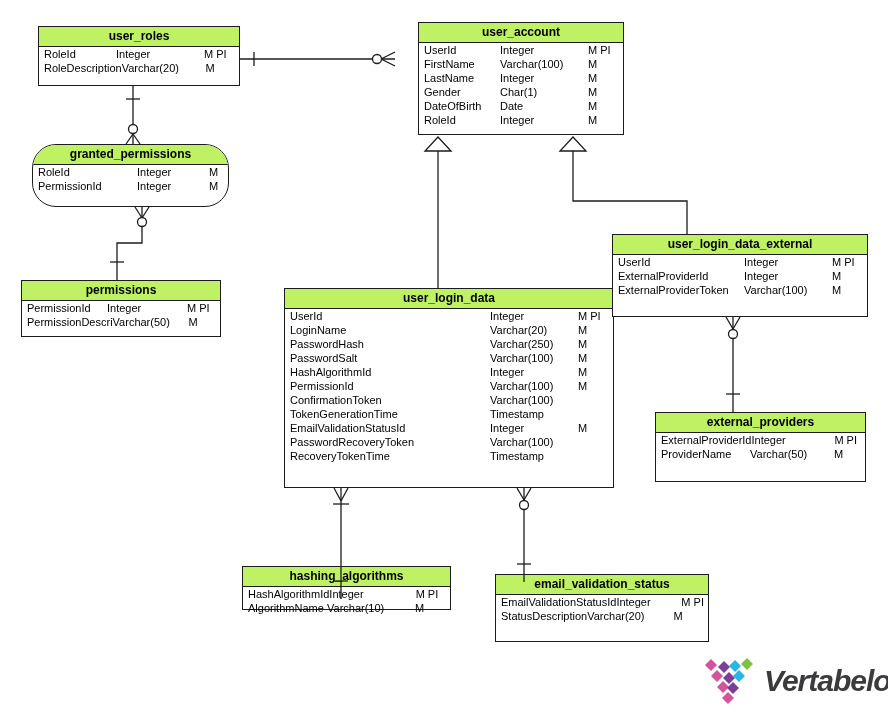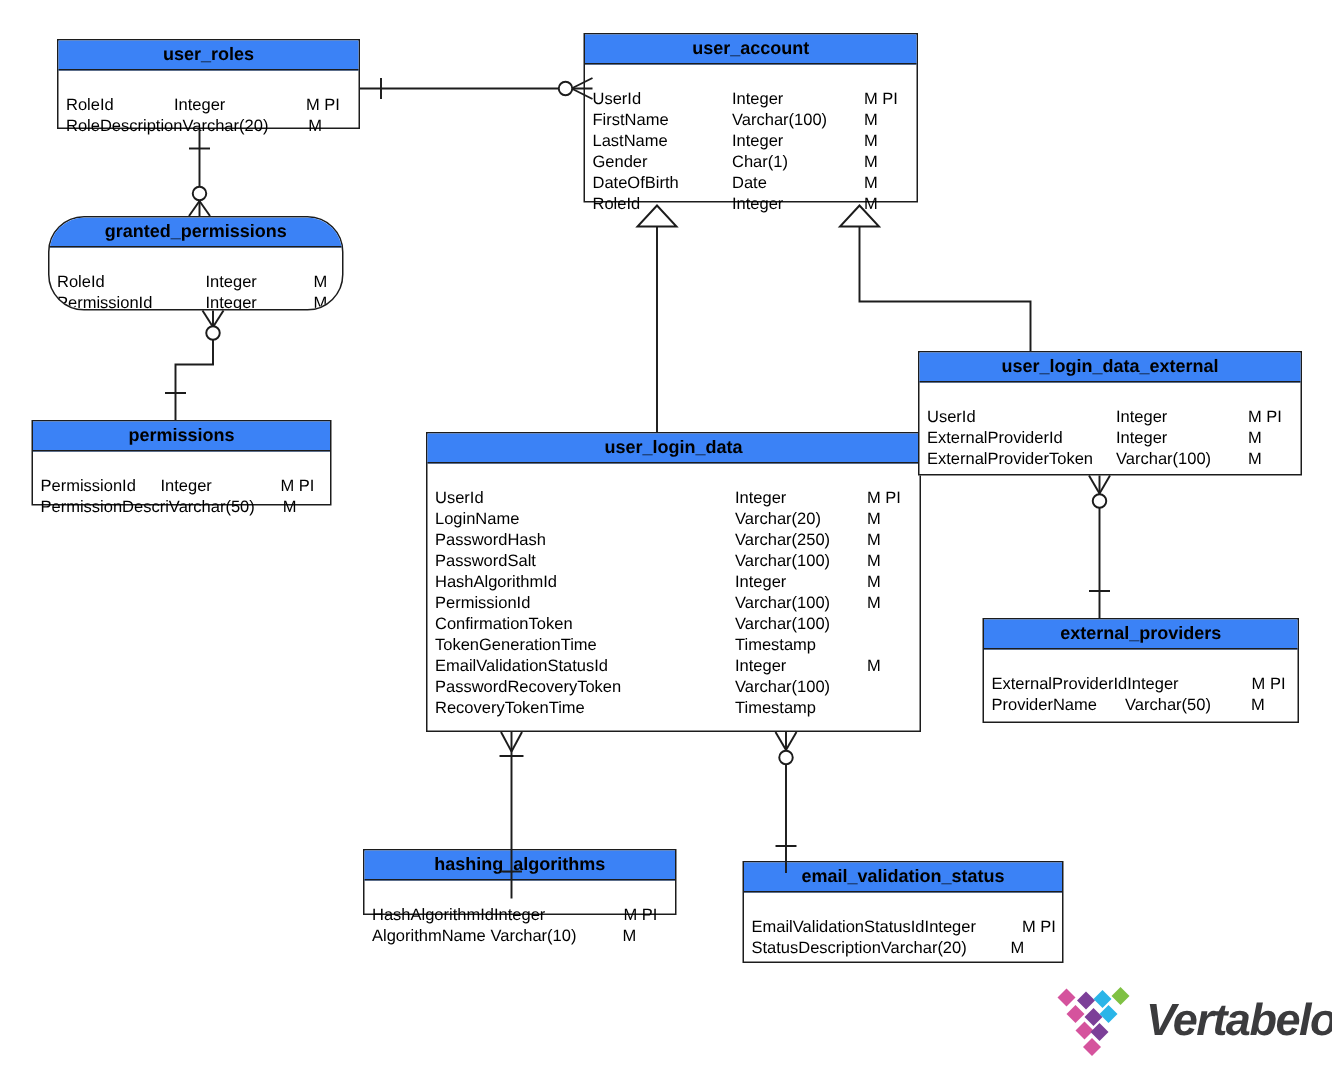--- a/index.html
+++ b/index.html
@@ -1,21 +1,21 @@
 <!DOCTYPE html>
 <html><head>
 <meta charset="utf-8">
 <style>
   html,body{margin:0;padding:0;}
   body{width:888px;height:712px;position:relative;background:#ffffff;
        font-family:"Liberation Sans",sans-serif;color:#000;overflow:hidden;}
   .entity{position:absolute;background:#fff;border:1.5px solid #1c1c1c;box-sizing:border-box;}
   .entity .hd{height:19px;line-height:19px;text-align:center;font-weight:bold;font-size:12px;
-              background:#3b82f6;border-bottom:1.5px solid #1c1c1c;white-space:nowrap;}
-  .entity .bd{padding-top:16px;}
+              background:#bef264;border-bottom:1.5px solid #1c1c1c;white-space:nowrap;}
+  .entity .bd{padding-top:0;}
   .row{display:flex;height:14px;line-height:14px;font-size:11px;padding:0 3px 0 5px;}
   .c-name{flex:1;white-space:nowrap;}
   .c-type{width:88px;white-space:nowrap;}
   .c-flags{width:32px;white-space:nowrap;}
   .rounded{border-radius:24px;overflow:hidden;}
   .t-granted .c-type{width:72px}
   .t-granted .c-flags{width:16px}
   .t-permissions .c-type{width:80px}
   .t-permissions .c-flags{width:30px}
   .t-extprov .c-type{width:84px}
@@ -39,21 +39,21 @@
       <span class="c-flags">M PI</span>
     </div>
     <div class="row">
       <span class="c-name">RoleDescription</span>
       <span class="c-type">Varchar(20)</span>
       <span class="c-flags">M</span>
     </div>
   </div>
 </div>
 
-<div class="entity" style="left:389px;top:22px;width:223px;height:113px">
+<div class="entity" style="left:418px;top:22px;width:206px;height:113px">
   <div class="hd">user_account</div>
   <div class="bd">
     <div class="row">
       <span class="c-name">UserId</span>
       <span class="c-type">Integer</span>
       <span class="c-flags">M PI</span>
     </div>
     <div class="row">
       <span class="c-name">FirstName</span>
       <span class="c-type">Varchar(100)</span>

